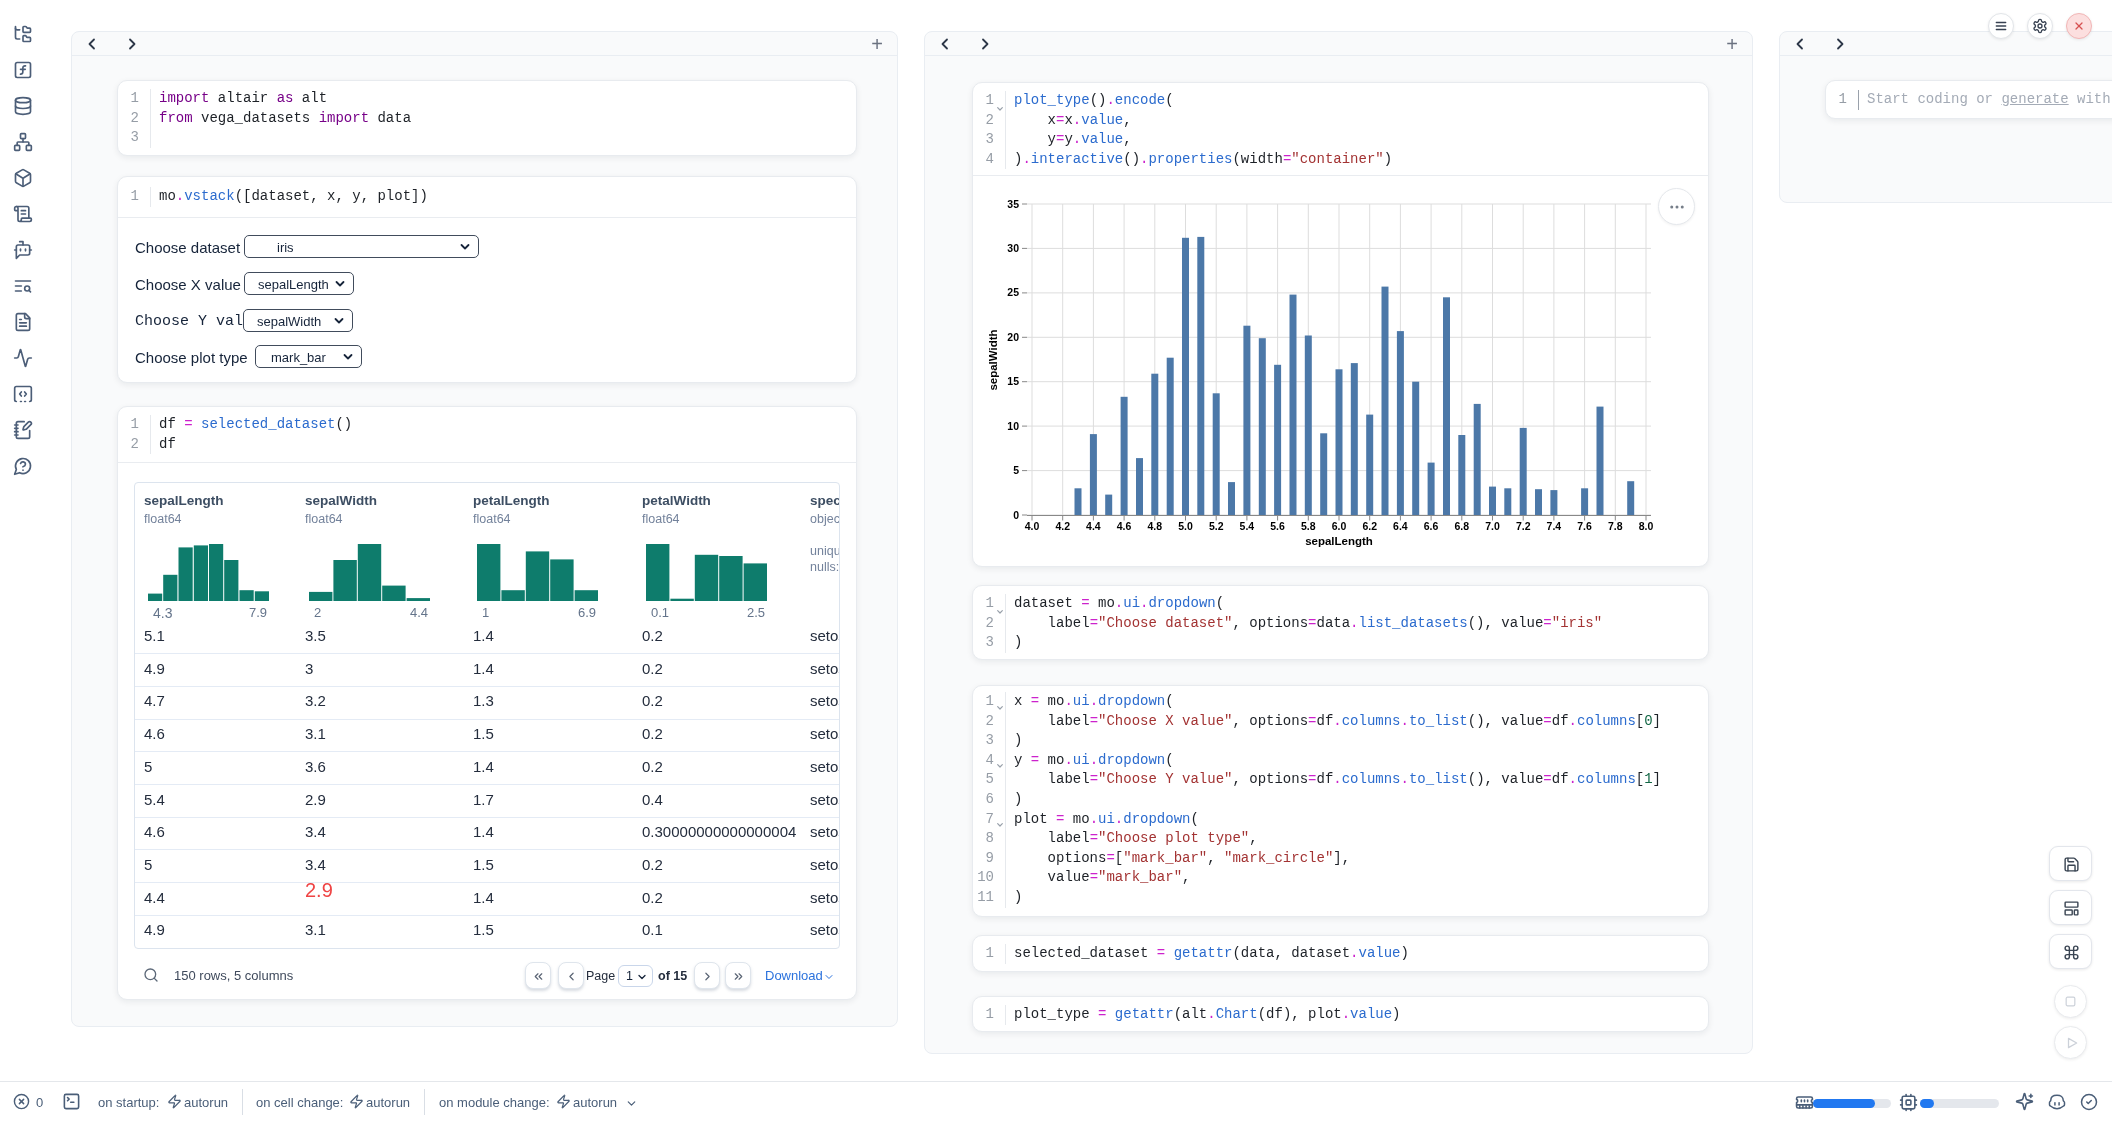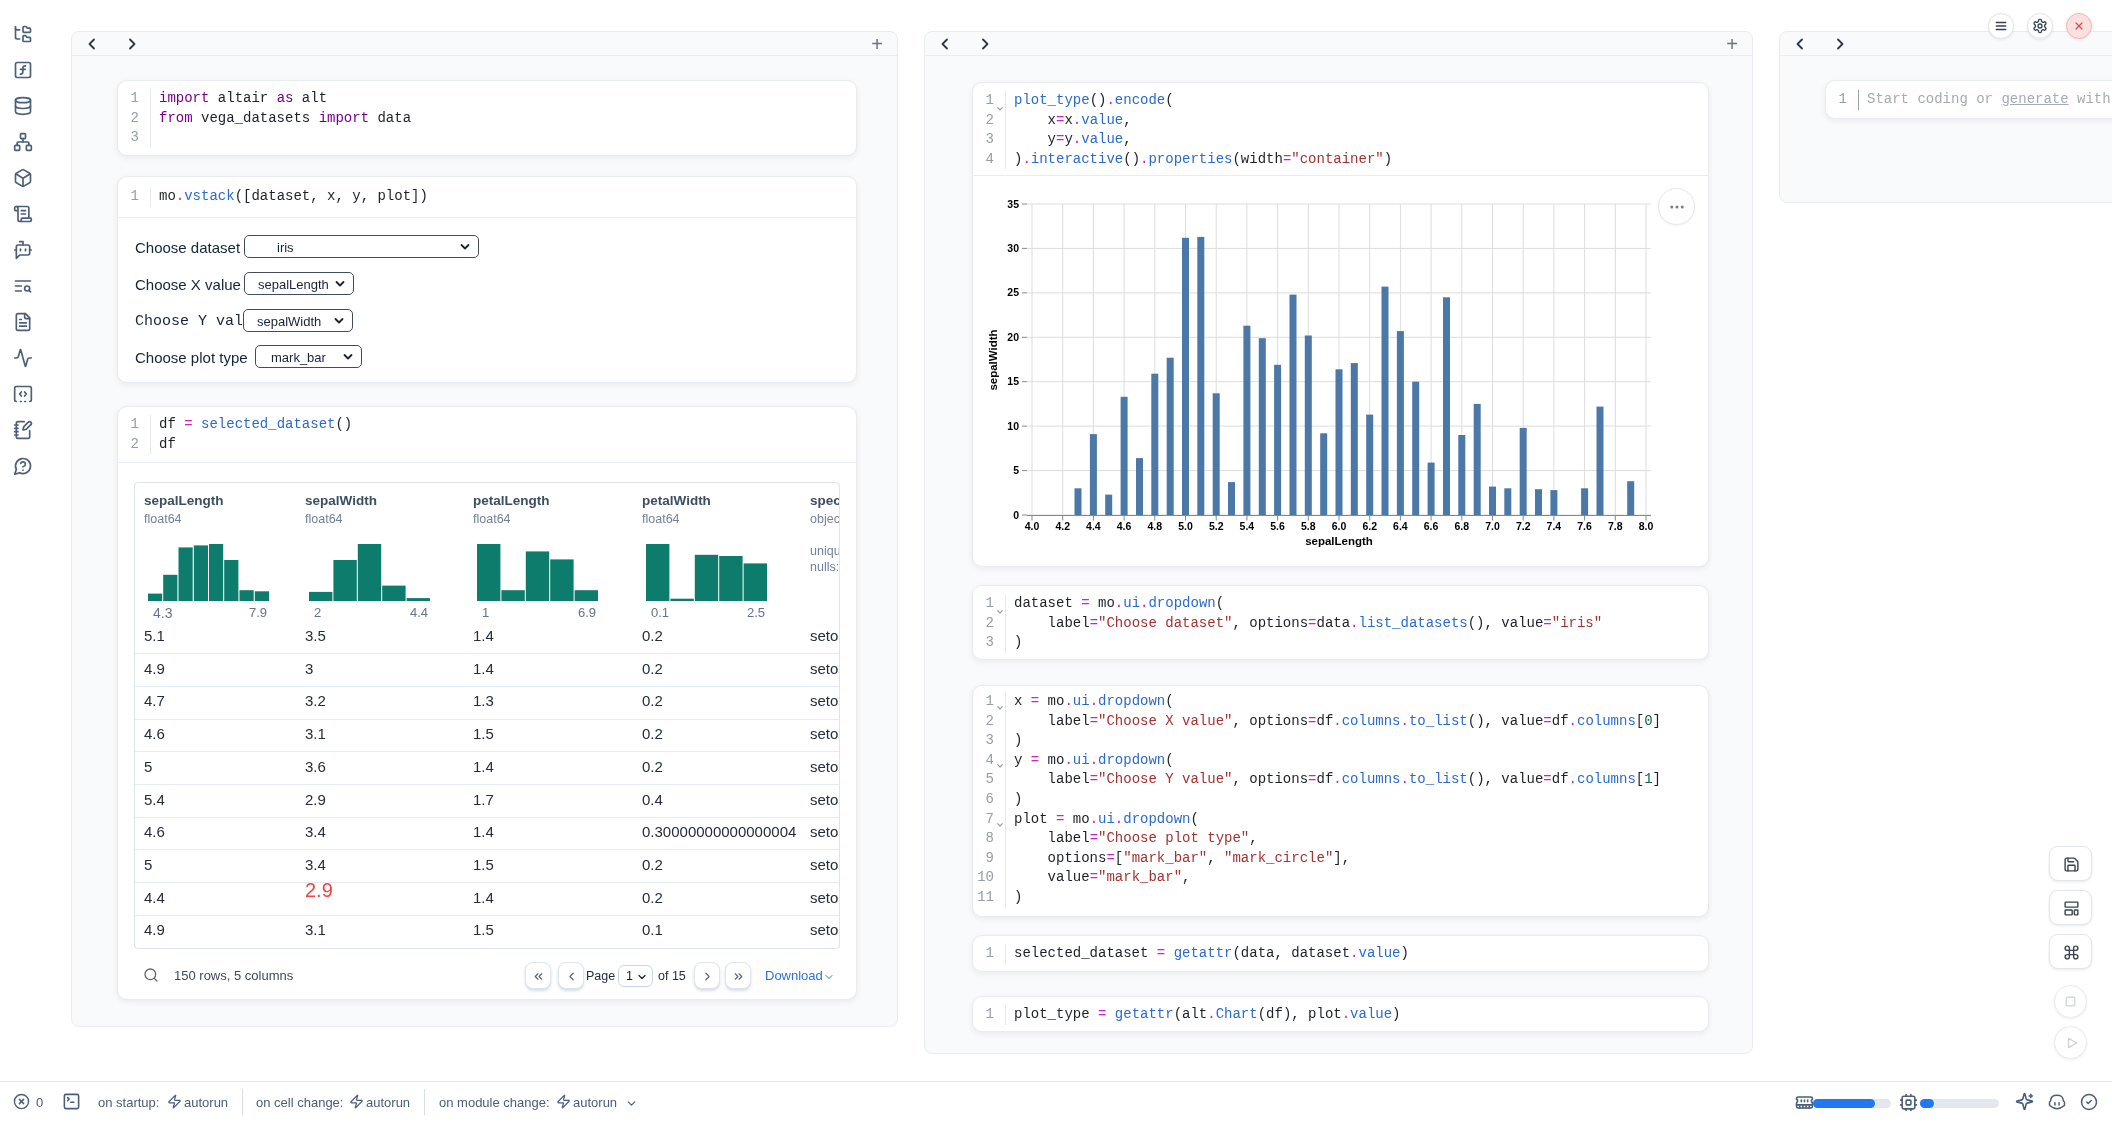--- a/index.html
+++ b/index.html
@@ -229,21 +229,21 @@
           <path d="m15 18-6-6 6-6"></path>
         </svg>
       </div>
 <div style="position:absolute; left:468px; top:562px; font-size:12.5px; color:#242d3d;">Page</div>
 <div style="position:absolute; left:500px; top:558px; width:35px; height:22px; border:1px solid #c9d6ea; border-radius:6px; background:#fff;">
         <span style="position:absolute; left:7px; top:3px; font-size:12.5px; color:#16243a;">1</span>
         <svg width="12" height="12" viewBox="0 0 24 24" style="position:absolute; right:4px; top:5px;" fill="none" stroke="#16243a" stroke-width="2.6" stroke-linecap="round" stroke-linejoin="round">
           <path d="m6 9 6 6 6-6"></path>
         </svg>
       </div>
-<div style="position:absolute; left:540px; top:562px; font-size:12.5px; color:#242d3d;">of 15</div>
+<div style="position:absolute; left:540px; top:562px; font-size:12.5px; color:#242d3d;font-weight:bold;">of 15</div>
 <div style="position:absolute; left:576px; top:555px; width:26px; height:27px; background:#fff; border:1px solid #dfe5ec; border-radius:8px; box-shadow:0 2px 3px rgba(100,116,139,.25);">
         <svg style="position:absolute;left:6px;top:7px;" width="13" height="13" viewBox="0 0 24 24" fill="none" stroke="#5a6474" stroke-width="2.2" stroke-linecap="round" stroke-linejoin="round">
           <path d="m9 18 6-6-6-6"></path>
         </svg>
       </div>
 <div style="position:absolute; left:607px; top:555px; width:26px; height:27px; background:#fff; border:1px solid #dfe5ec; border-radius:8px; box-shadow:0 2px 3px rgba(100,116,139,.25);">
         <svg style="position:absolute;left:6px;top:7px;" width="13" height="13" viewBox="0 0 24 24" fill="none" stroke="#5a6474" stroke-width="2.2" stroke-linecap="round" stroke-linejoin="round">
           <path d="m6 17 5-5-5-5"></path>
           <path d="m13 17 5-5-5-5"></path>
         </svg>

